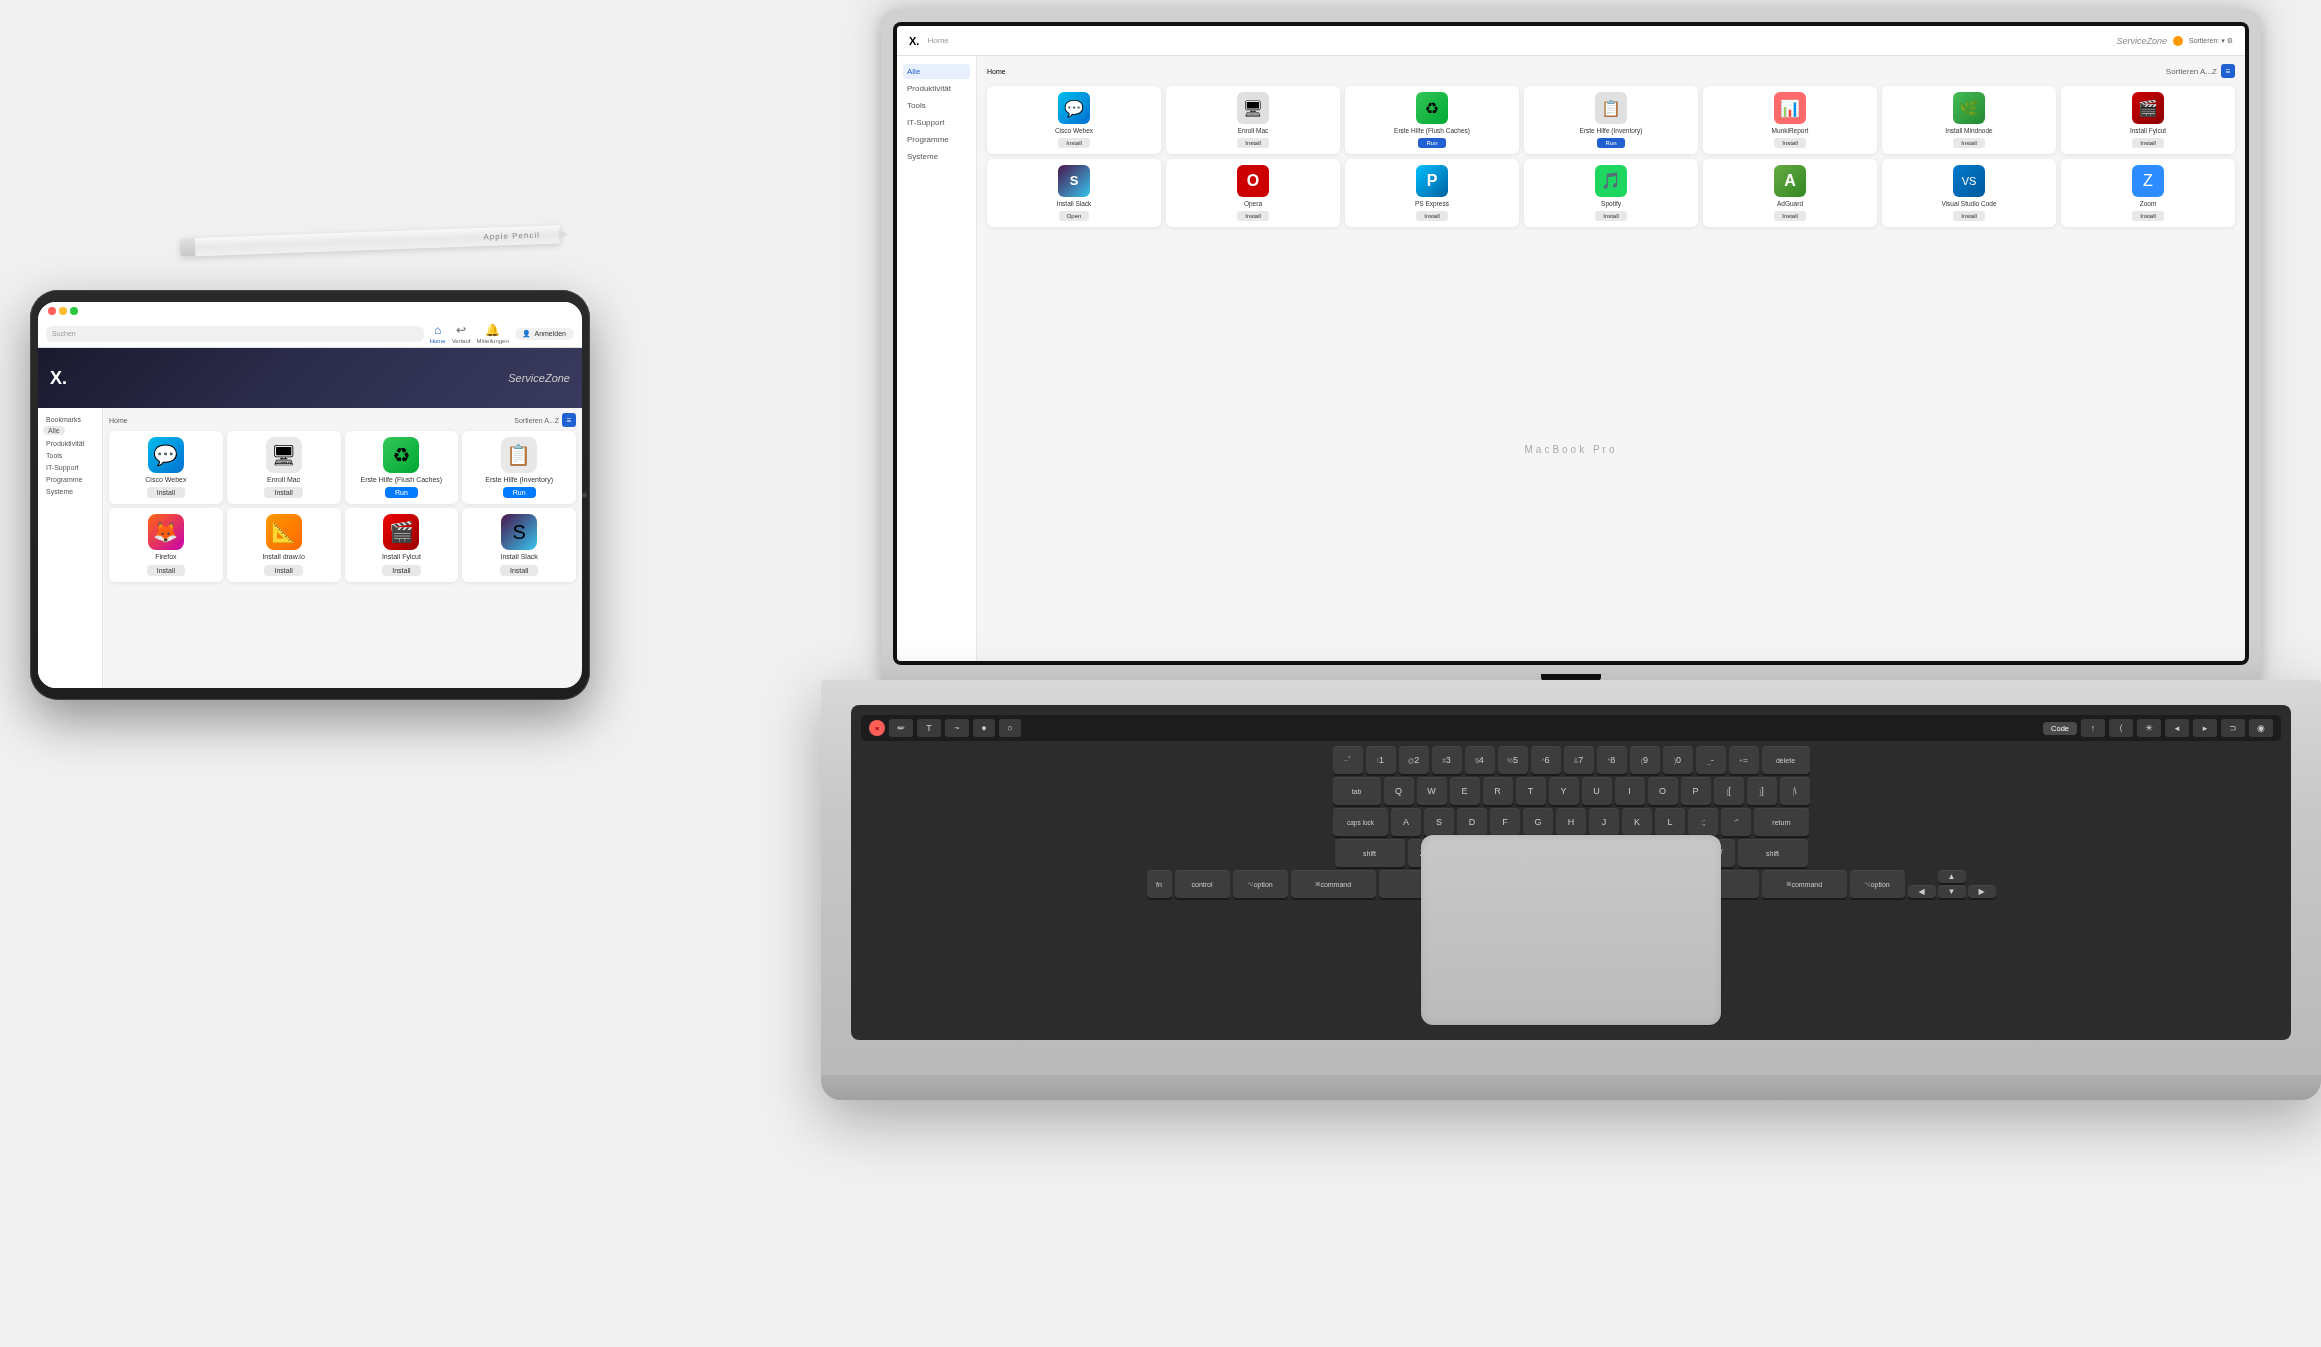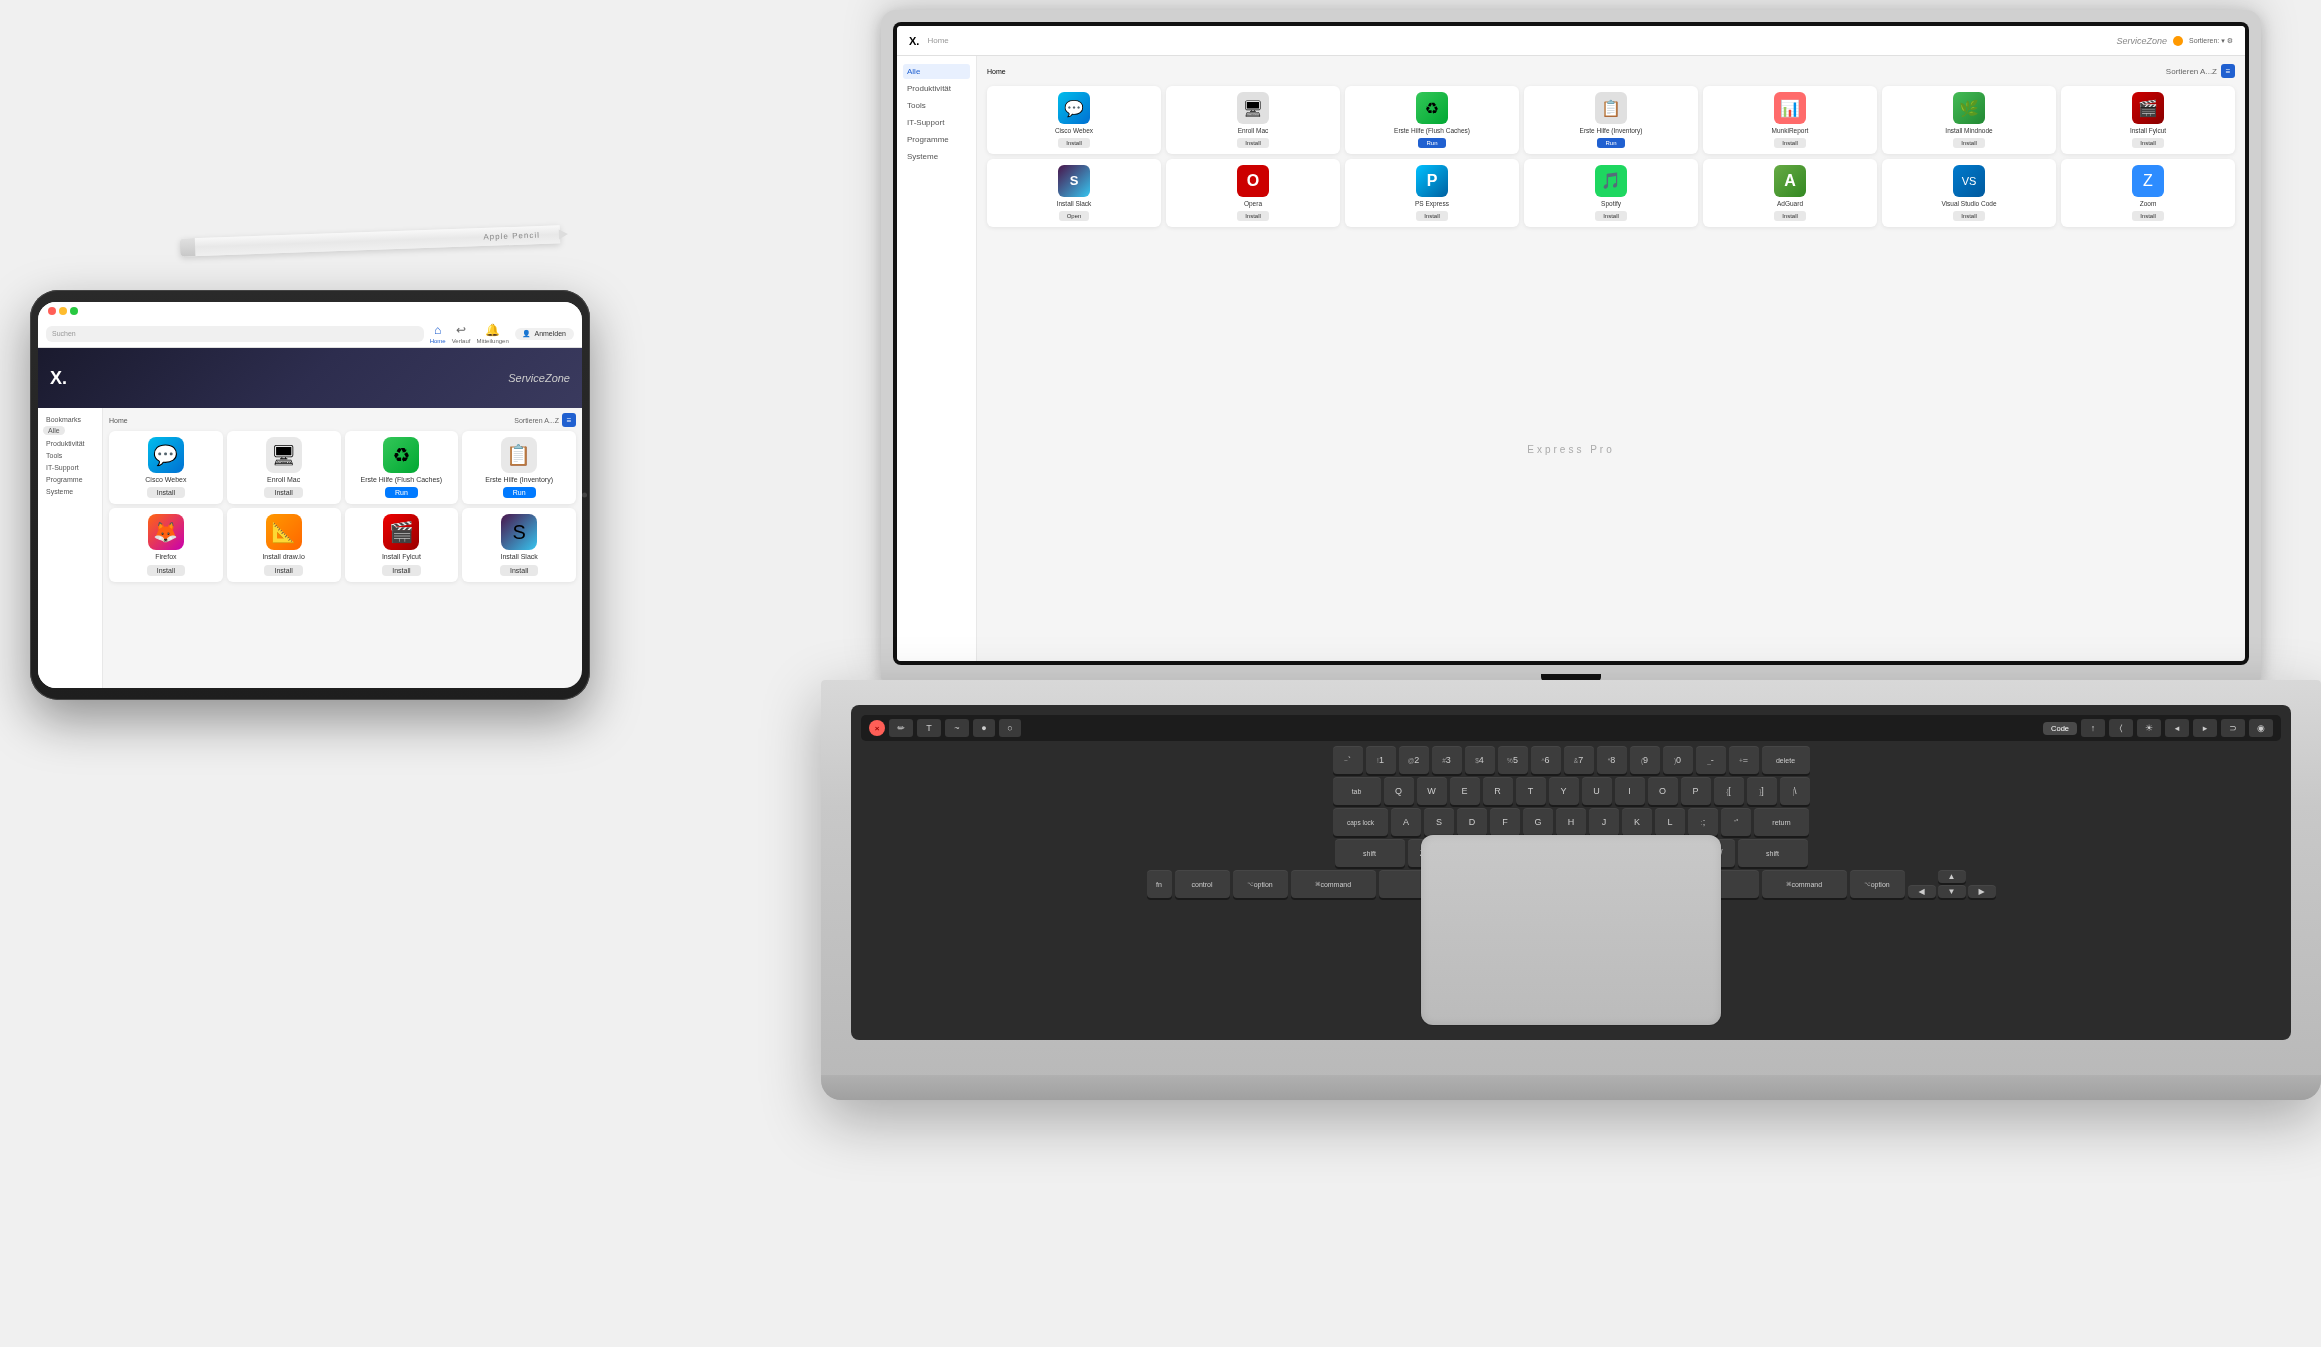--- a/index.html
+++ b/index.html
@@ -880,21 +880,21 @@
               </div>
             </div>
           </div>
         </div>
       </div>
     </div>
 
     <div class="macbook-notch"></div>
   </div>
 
-  <div class="macbook-logo-label">Express Pro</div>
+  <div class="macbook-logo-label">MacBook Pro</div>
 
   <div class="macbook-base-wrapper">
 
     <div class="macbook-keyboard-wrapper">
       <div class="keyboard-bg">
 
         <div class="tb-wrapper">
           <div class="tb-close-btn">×</div>
           <div class="tb-icon">✏</div>
           <div class="tb-icon">T</div>

